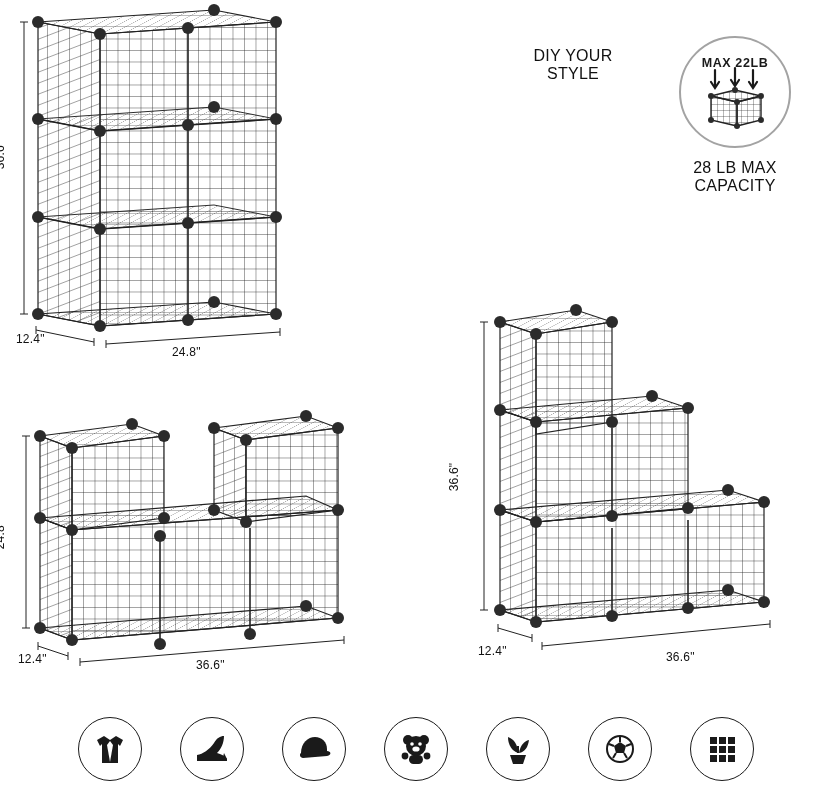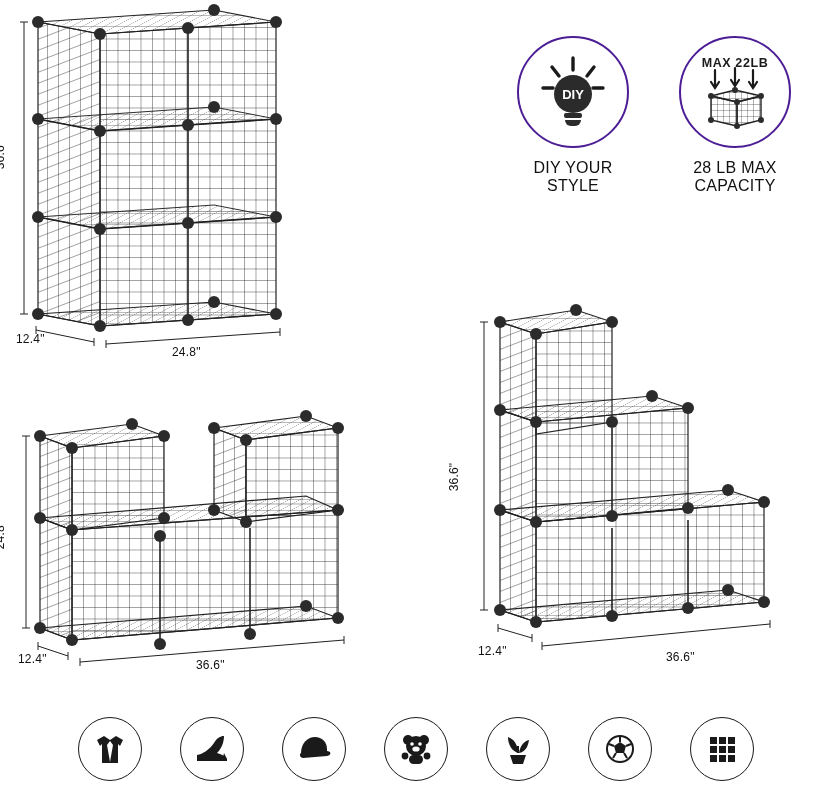--- a/index.html
+++ b/index.html
@@ -25,21 +25,21 @@
     transform-origin:center center;
   }
 
   
   .feature{
     position:absolute;
     text-align:center;
   }
   .feature .circle{
     width:108px;height:108px;border-radius:50%;
-    border:2px solid #4c1d95;
+    border:2px solid #a3a3a3;
     margin:0 auto;
     position:relative;
     background:#fff;
   }
   .feature .cap{
     margin-top:11px;
     font-size:16px;
     letter-spacing:.3px;
     color:#111;
   }
@@ -134,35 +134,20 @@
       <path d="M22 326 L80 338"></path>
         <path d="M22 322 L22 330"></path>
         <path d="M80 334 L80 342"></path>
     </g>
   </svg>
   <div class="abs dim-label dim-vert" style="left:-14px;top:148px;transform:rotate(-90deg);">36.6"</div>
   <div class="abs dim-label" style="left:172px;top:345px;">24.8"</div>
   <div class="abs dim-label" style="left:16px;top:332px;">12.4"</div>
 
   <div class="feature" style="left:508px;top:36px;width:130px;">
-    <div class="circle">
-      <svg width="108" height="108" viewBox="0 0 108 108">
-        <g stroke="#1a1a1a" stroke-width="3.4" stroke-linecap="round" fill="none">
-          <path d="M54 20 V32"></path>
-          <path d="M33 29 L40 38"></path>
-          <path d="M75 29 L68 38"></path>
-          <path d="M24 50 H34"></path>
-          <path d="M84 50 H74"></path>
-        </g>
-        <circle cx="54" cy="56" r="19" fill="#2b2b2b"></circle>
-        <text x="54" y="61" text-anchor="middle" font-family="Liberation Sans, sans-serif" font-size="13" font-weight="bold" fill="#ffffff">DIY</text>
-        <rect x="45" y="75" width="18" height="5" rx="2" fill="#2b2b2b"></rect>
-        <path d="M46 82 h16 a6 6 0 0 1 -6 6 h-4 a6 6 0 0 1 -6 -6 z" fill="#2b2b2b"></path>
-      </svg>
-    </div>
     <div class="cap">DIY YOUR STYLE</div>
   </div>
 
   <div class="feature" style="left:660px;top:36px;width:150px;">
     <div class="circle">
       <svg width="108" height="108" viewBox="0 0 108 108">
         <defs>
           <pattern id="mini" width="6" height="6" patternUnits="userSpaceOnUse">
             <path d="M0 0 H6 M0 0 V6" stroke="#333" stroke-width="0.7" fill="none"></path>
           </pattern>

